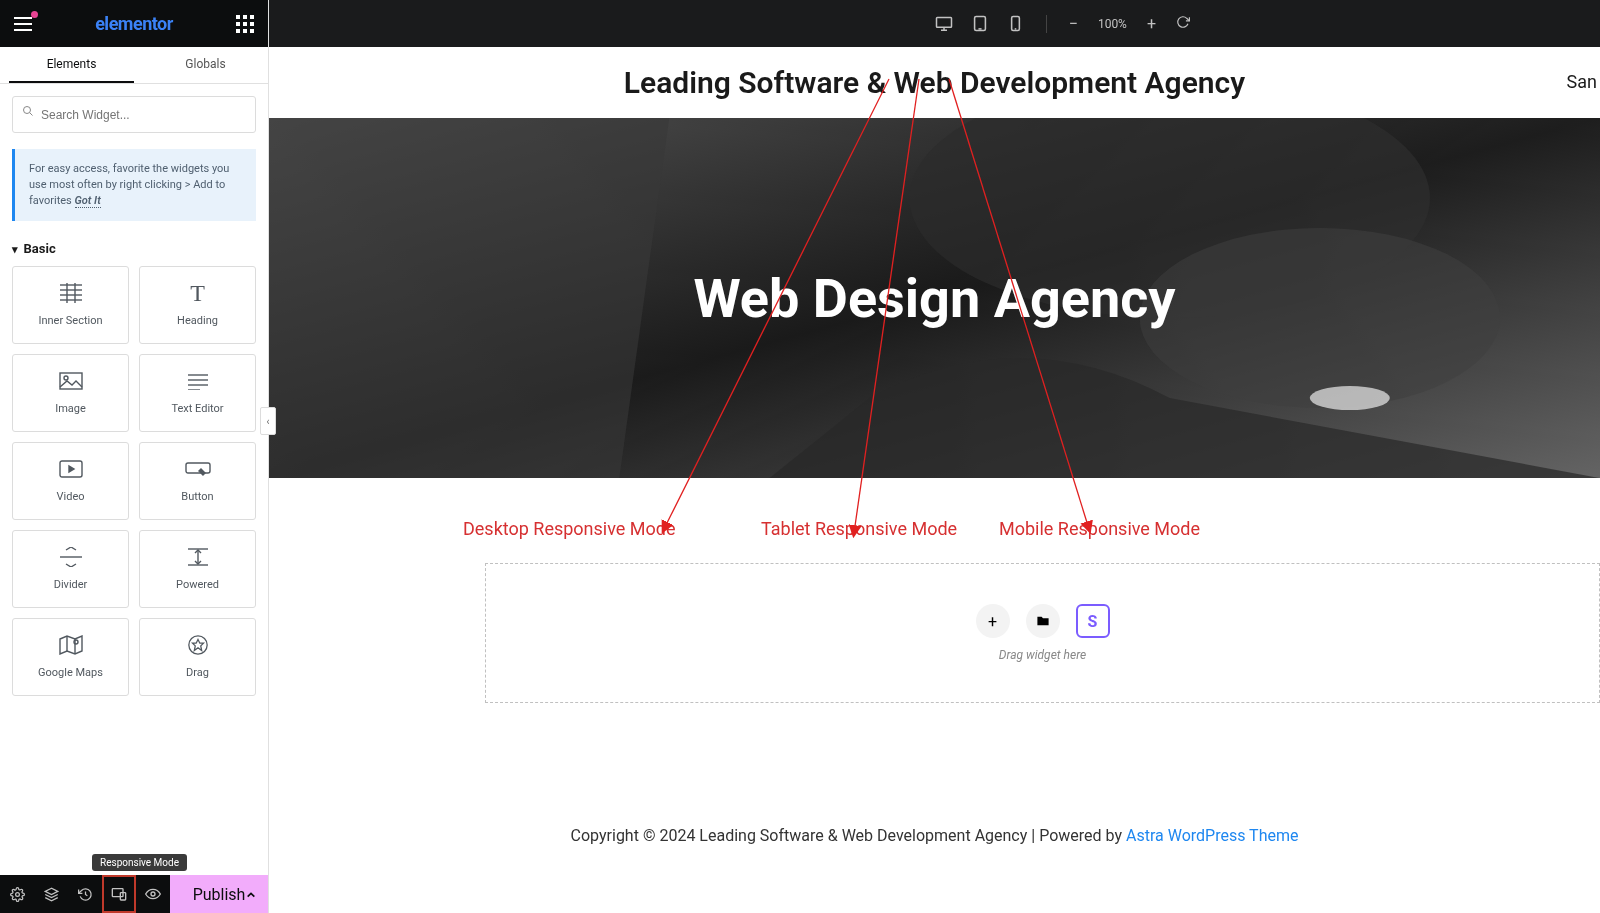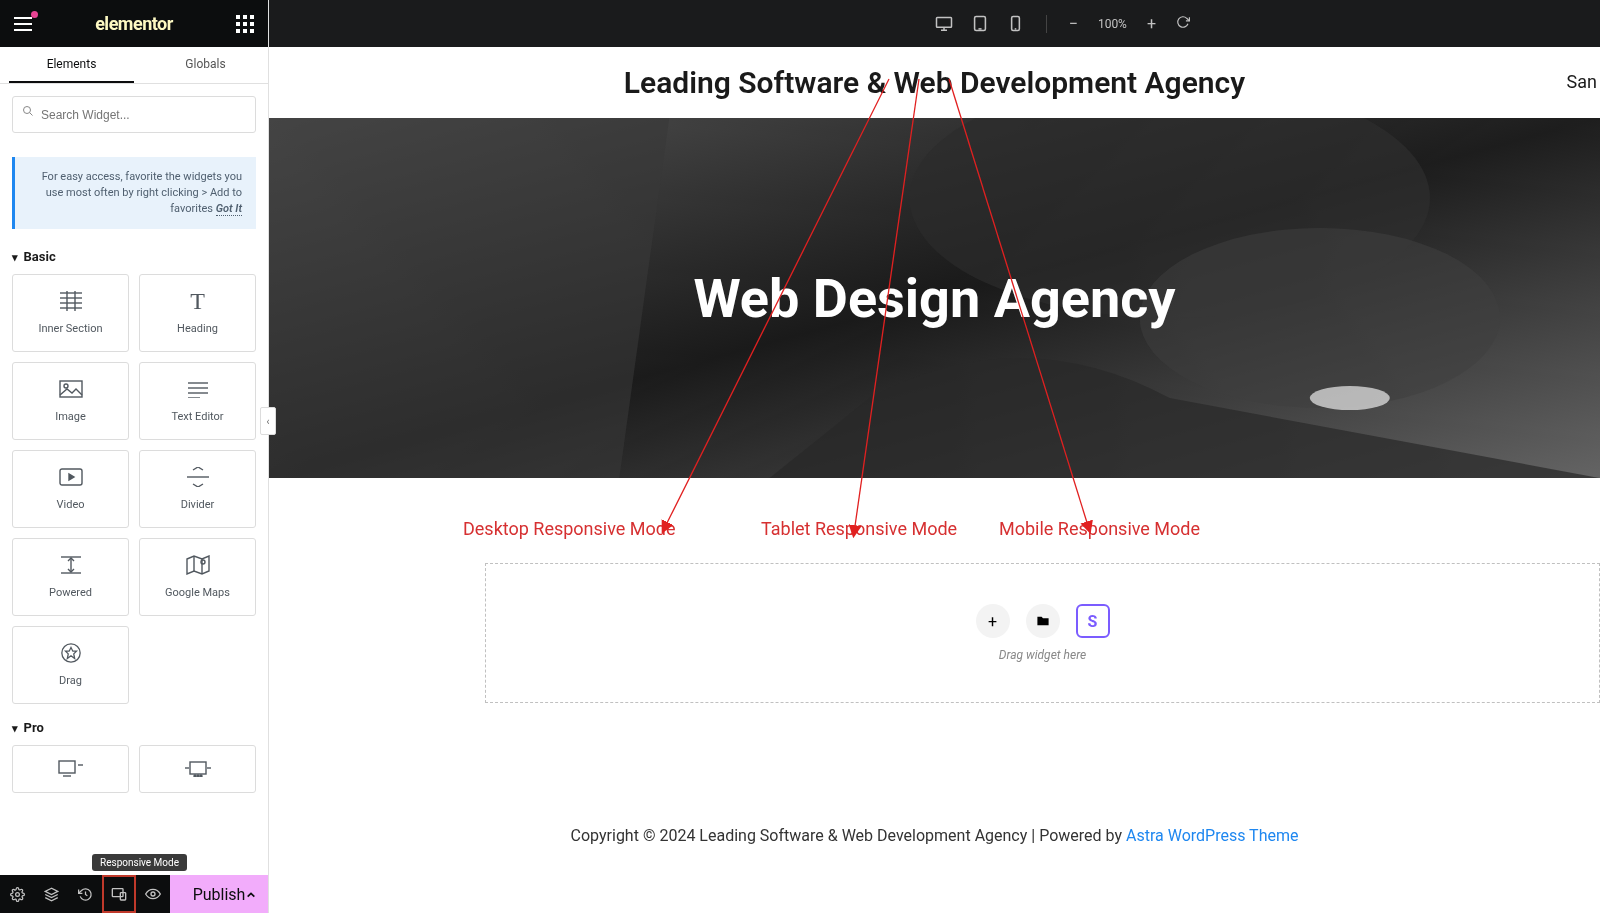--- a/index.html
+++ b/index.html
@@ -40,21 +40,21 @@
 }
 .burger span { display:block; width:18px; height:2px; background:#fff; }
 .burger .dot {
   position: absolute;
   top: -6px; right: -6px;
   width: 7px; height: 7px;
   border-radius: 50%;
   background: #e84393;
 }
 .logo {
-  color: #fef9c3;
+  color: #3b82f6;
   font-weight: 700;
   font-size: 18px;
   letter-spacing: -0.5px;
 }
 .dots-grid {
   display: grid;
   grid-template-columns: repeat(3, 4px);
   grid-template-rows: repeat(3, 4px);
   gap: 3px;
 }
@@ -94,28 +94,27 @@
 .search-wrap-rel { position: relative; }
 .search-icon {
   position: absolute;
   left: 10px; top: 9px;
   width: 12px; height: 12px;
   color: #888;
 }
 
 
 .tip {
-  margin: 12px 12px 14px;
+  margin: 4px 12px 14px;
   background: #e8f2fb;
   border-left: 3px solid #1e87f0;
   padding: 12px 14px;
   font-size: 11px;
   color: #506070;
   line-height: 1.45;
-  text-align: right;
 }
 .tip .gotit {
   font-style: italic;
   font-weight: 600;
   border-bottom: 1px dotted #506070;
   cursor: pointer;
 }
 
 
 .cat {
@@ -433,20 +432,29 @@
           <div class="widget-icon">
             <svg width="24" height="18" viewBox="0 0 24 18" fill="none" stroke="currentColor" stroke-width="1.4">
                 <rect x="1" y="1" width="22" height="16" rx="2"></rect>
                 <polygon points="10,6 10,12 15,9" fill="currentColor"></polygon>
               </svg>
           </div>
           <div class="widget-label">Video</div>
         </div>
         <div class="widget-card">
           <div class="widget-icon">
+            <svg width="26" height="18" viewBox="0 0 26 18" fill="none" stroke="currentColor" stroke-width="1.4">
+                <rect x="1" y="3" width="24" height="10" rx="2"></rect>
+                <path d="M16 9 L20 13 L18 15 L14 11 Z" fill="currentColor"></path>
+              </svg>
+          </div>
+          <div class="widget-label">Button</div>
+        </div>
+        <div class="widget-card">
+          <div class="widget-icon">
             <svg width="24" height="20" viewBox="0 0 24 20" fill="none" stroke="currentColor" stroke-width="1.4">
                 <polyline points="7,3 12,0 17,3"></polyline>
                 <line x1="1" y1="10" x2="23" y2="10"></line>
                 <polyline points="7,17 12,20 17,17"></polyline>
               </svg>
           </div>
           <div class="widget-label">Divider</div>
         </div>
         <div class="widget-card">
           <div class="widget-icon">
@@ -476,46 +484,20 @@
             <svg width="22" height="22" viewBox="0 0 24 24" fill="none" stroke="currentColor" stroke-width="1.4">
                 <circle cx="12" cy="12" r="10"></circle>
                 <polygon points="12,6 14,10 18,10 15,13 16,18 12,15 8,18 9,13 6,10 10,10"></polygon>
               </svg>
           </div>
           <div class="widget-label">Drag</div>
         </div>
       </div>
     </div>
 
-    <div class="cat">
-      <h3>Pro</h3>
-      <div class="widgets-grid">
-        <div class="widget-card" style="height:48px;">
-          <div class="widget-icon">
-            <svg width="26" height="18" viewBox="0 0 26 18" fill="none" stroke="currentColor" stroke-width="1.4">
-                <rect x="1" y="1" width="16" height="12"></rect>
-                <line x1="5" y1="16" x2="13" y2="16"></line>
-                <line x1="20" y1="5" x2="25" y2="5"></line>
-              </svg>
-          </div>
-        </div>
-        <div class="widget-card" style="height:48px;">
-          <div class="widget-icon">
-            <svg width="28" height="16" viewBox="0 0 28 16" fill="none" stroke="currentColor" stroke-width="1.4">
-                <rect x="6" y="1" width="16" height="12"></rect>
-                <line x1="1" y1="7" x2="5" y2="7"></line>
-                <line x1="23" y1="7" x2="27" y2="7"></line>
-                <circle cx="11" cy="15" r="1" fill="currentColor"></circle>
-                <circle cx="14" cy="15" r="1" fill="currentColor"></circle>
-                <circle cx="17" cy="15" r="1" fill="currentColor"></circle>
-              </svg>
-          </div>
-        </div>
-      </div>
-    </div>
 
   </div>
 
   <div class="collapse-handle">‹</div>
 
   <div class="sidebar-footer">
     <div class="fbtn">
       <svg width="15" height="15" viewBox="0 0 24 24" fill="none" stroke="currentColor" stroke-width="2">
           <circle cx="12" cy="12" r="3"></circle>
           <path d="M19.4 15a1.65 1.65 0 0 0 .33 1.82l.06.06a2 2 0 1 1-2.83 2.83l-.06-.06a1.65 1.65 0 0 0-1.82-.33 1.65 1.65 0 0 0-1 1.51V21a2 2 0 0 1-4 0v-.09a1.65 1.65 0 0 0-1-1.51 1.65 1.65 0 0 0-1.82.33l-.06.06a2 2 0 1 1-2.83-2.83l.06-.06a1.65 1.65 0 0 0 .33-1.82 1.65 1.65 0 0 0-1.51-1H3a2 2 0 0 1 0-4h.09a1.65 1.65 0 0 0 1.51-1 1.65 1.65 0 0 0-.33-1.82l-.06-.06a2 2 0 1 1 2.83-2.83l.06.06a1.65 1.65 0 0 0 1.82.33h0a1.65 1.65 0 0 0 1-1.51V3a2 2 0 0 1 4 0v.09a1.65 1.65 0 0 0 1 1.51h0a1.65 1.65 0 0 0 1.82-.33l.06-.06a2 2 0 1 1 2.83 2.83l-.06.06a1.65 1.65 0 0 0-.33 1.82v0a1.65 1.65 0 0 0 1.51 1H21a2 2 0 0 1 0 4h-.09a1.65 1.65 0 0 0-1.51 1z"></path>

